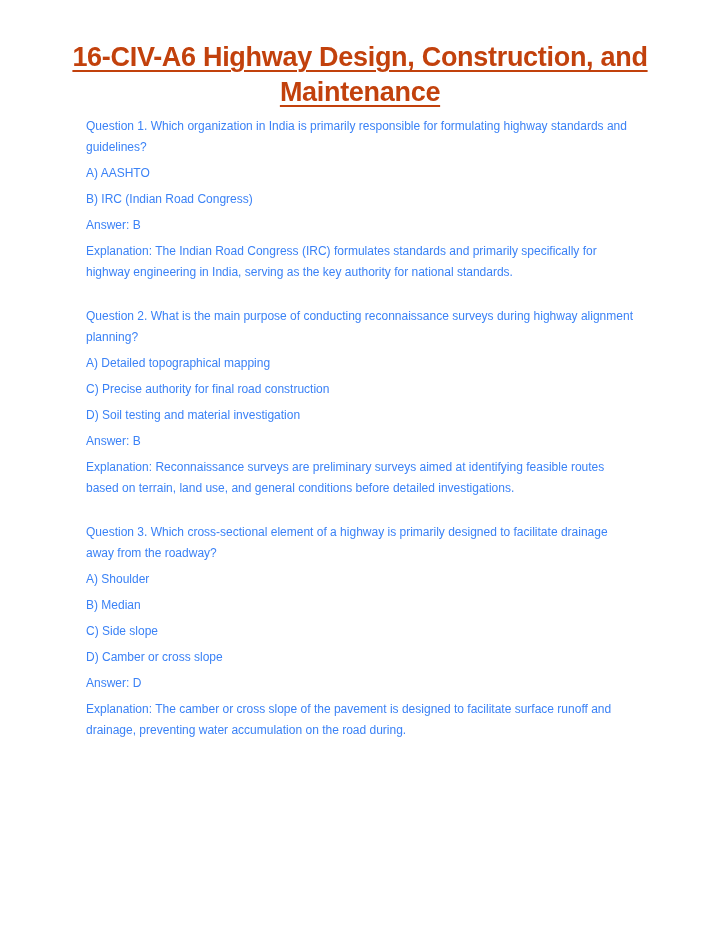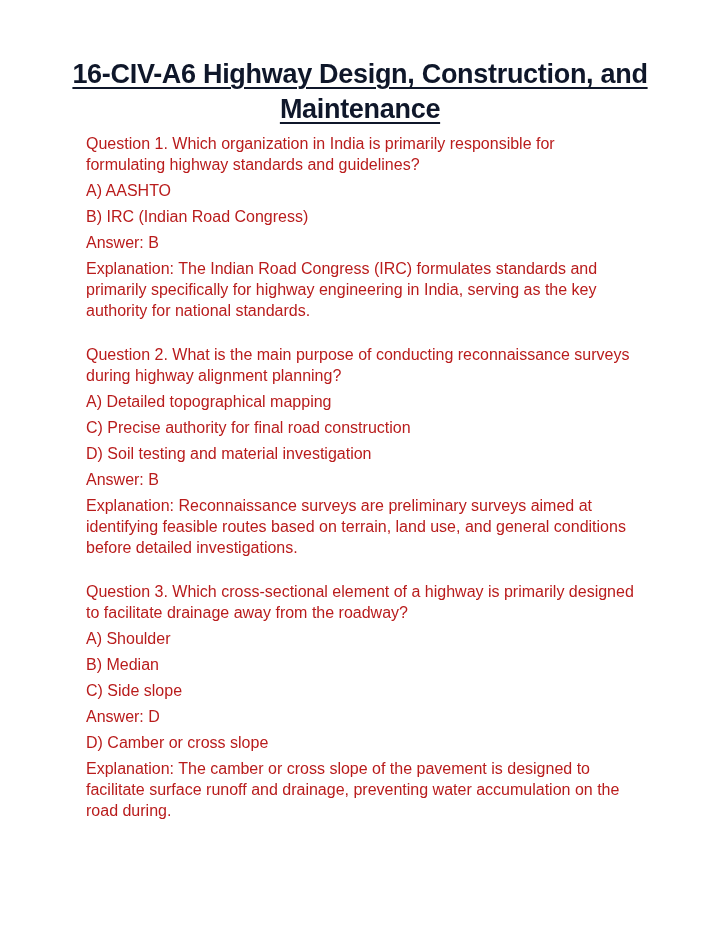--- a/index.html
+++ b/index.html
@@ -12,40 +12,40 @@
     color: #3a3a3a;
   }
   .page {
     width: 720px;
     height: 931px;
     background: #ffffff;
     padding-top: 40px;
   }
   .doc-title {
     width: 640px;
-    margin: 17px auto 6px auto;
+    margin: 0 auto 6px auto;
     text-align: center;
     font-size: 27px;
     line-height: 35px;
     font-weight: bold;
     letter-spacing: -0.3px;
-    color: #0f172a;
+    color: #c2410c;
     text-decoration: underline;
     text-decoration-thickness: 2px;
     text-underline-offset: 4px;
   }
   .content {
     margin-left: 86px;
     width: 552px;
   }
   .content p {
-    font-size: 16px;
+    font-size: 12px;
     line-height: 21px;
     margin-bottom: 5px;
-    color: #b91c1c;
+    color: #3b82f6;
   }
   .question-block {
     margin-bottom: 23px;
   }
 </style>
 </head>
 <body>
 
 <div class="page">
 
@@ -68,19 +68,19 @@
       <p>D) Soil testing and material investigation</p>
       <p>Answer: B</p>
       <p>Explanation: Reconnaissance surveys are preliminary surveys aimed at identifying feasible routes based on terrain, land use, and general conditions before detailed investigations.</p>
     </section>
 
     <section class="question-block">
       <p>Question 3. Which cross-sectional element of a highway is primarily designed to facilitate drainage away from the roadway?</p>
       <p>A) Shoulder</p>
       <p>B) Median</p>
       <p>C) Side slope</p>
+      <p>D) Camber or cross slope</p>
       <p>Answer: D</p>
-      <p>D) Camber or cross slope</p>
       <p>Explanation: The camber or cross slope of the pavement is designed to facilitate surface runoff and drainage, preventing water accumulation on the road during.</p>
     </section>
 
   </div>
 </div>
 
 </body></html>

